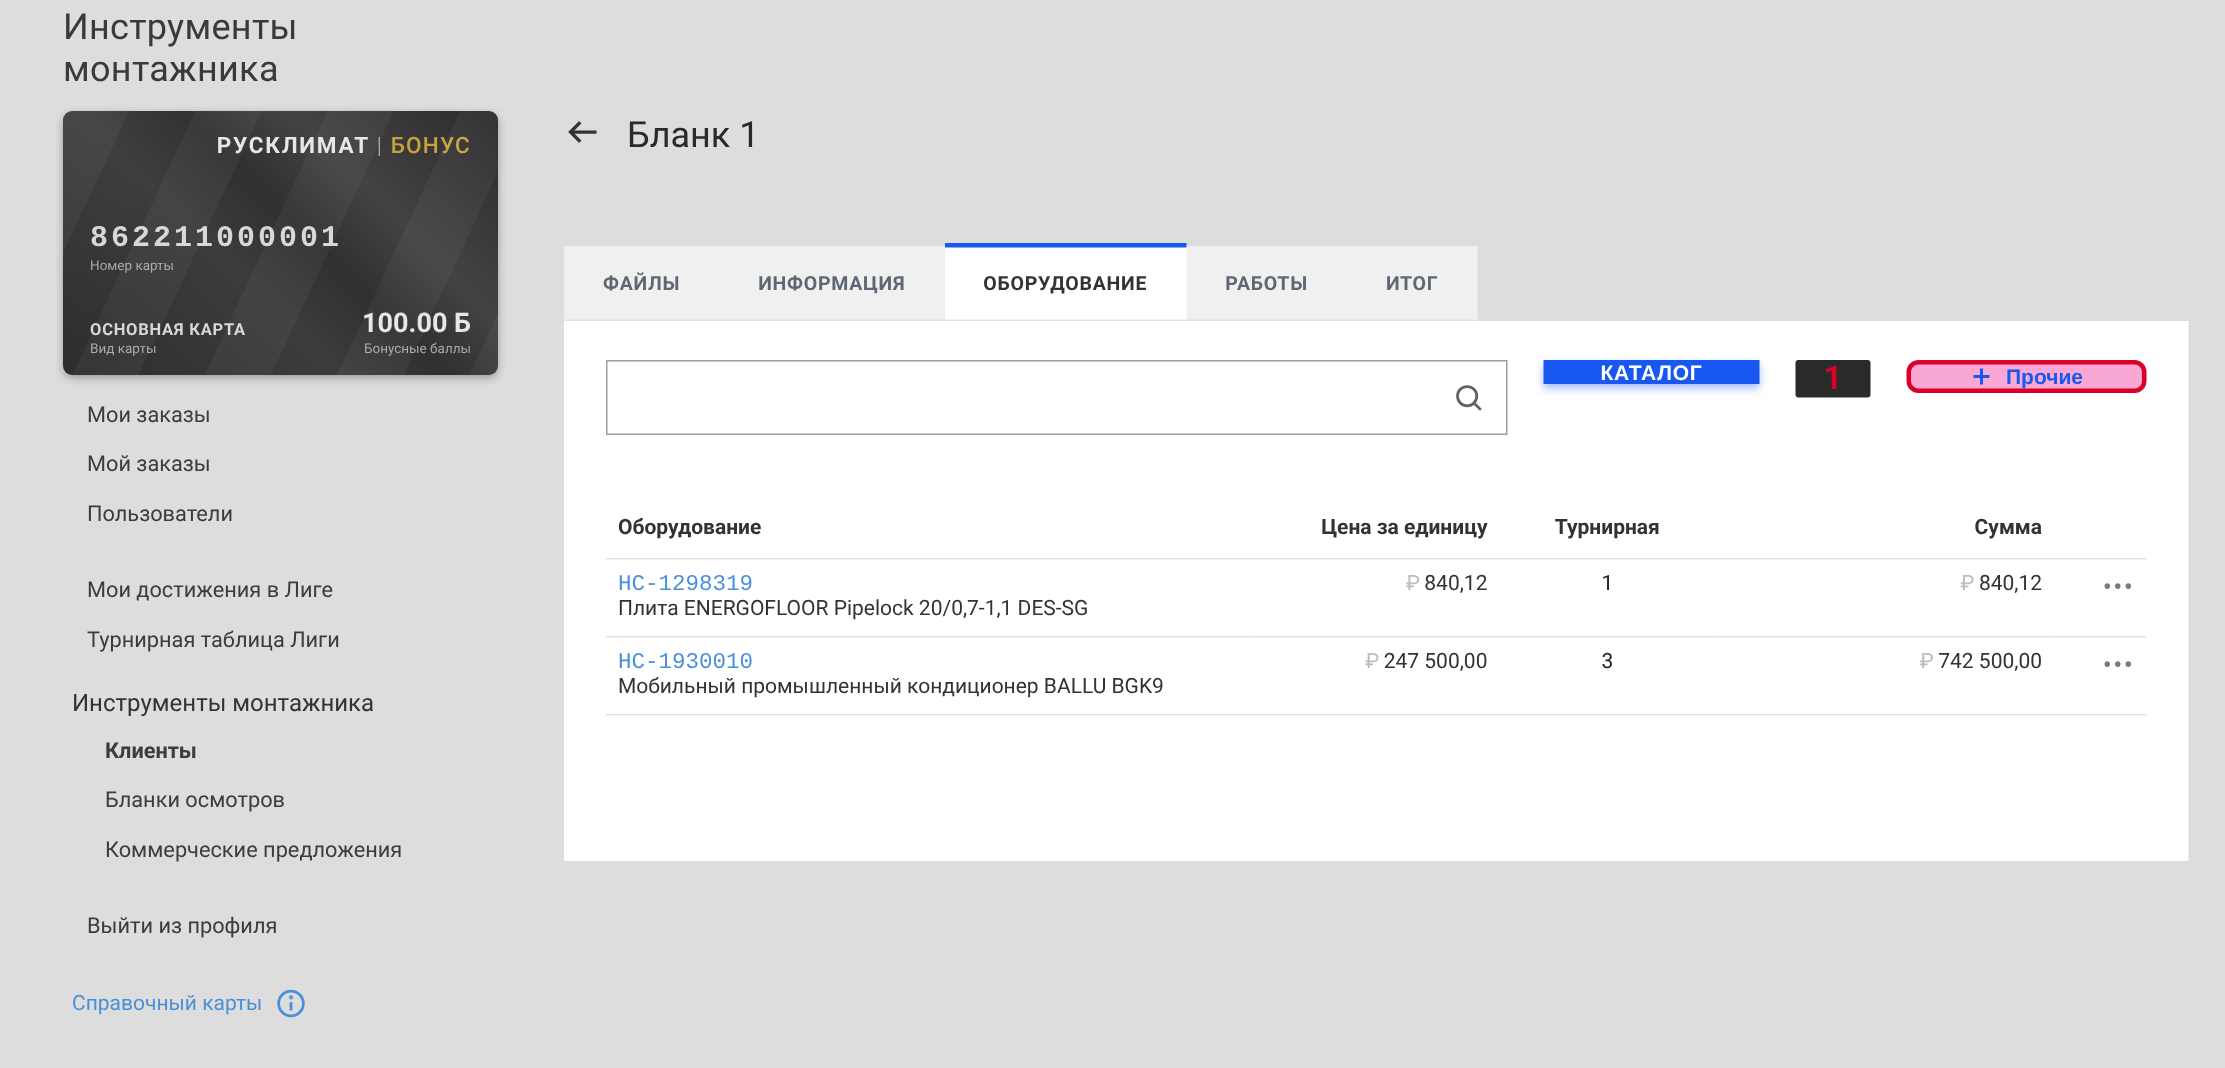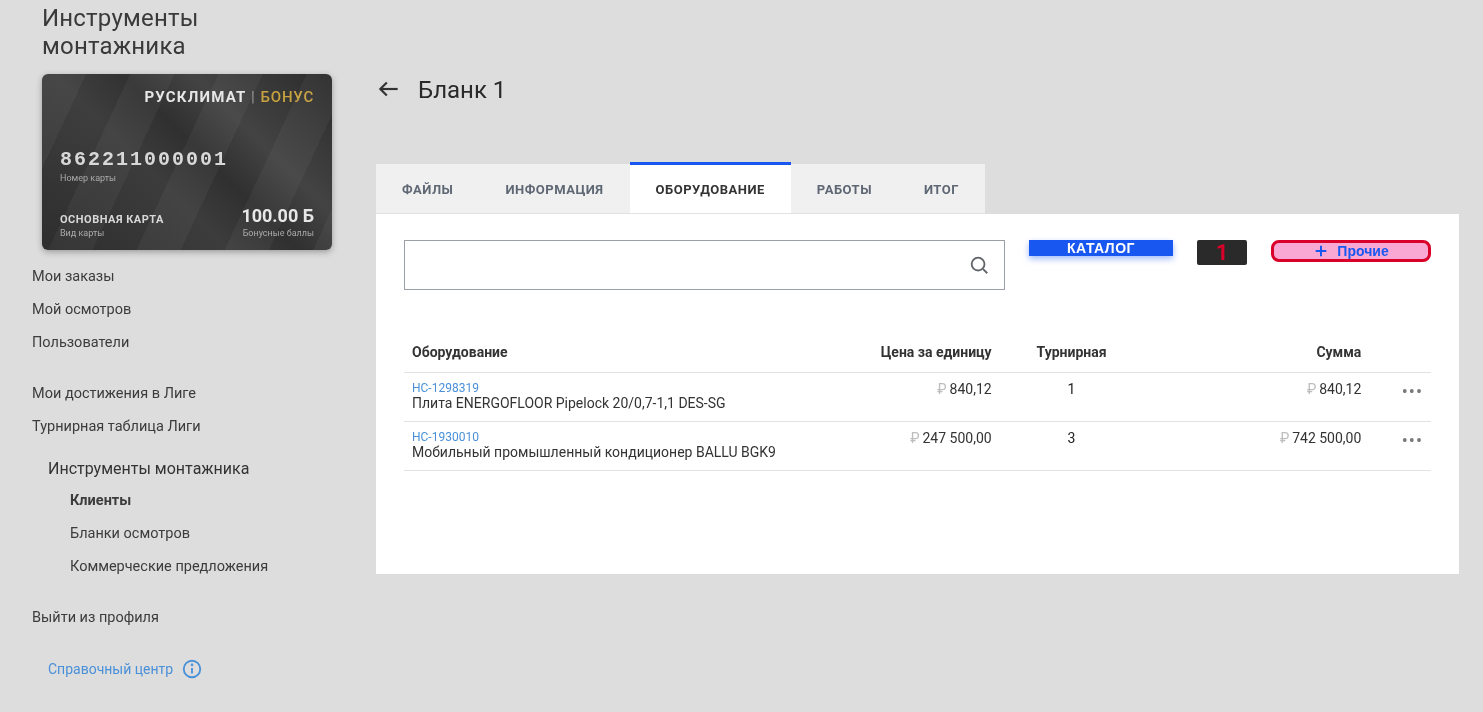--- a/index.html
+++ b/index.html
@@ -96,21 +96,21 @@
     justify-content: space-between;
     align-items: flex-end;
     margin-top: 22px;
   }
   .card .type  { font-size: 11px; color:#d7d7d7; letter-spacing:0.5px; font-weight:700;}
   .card .balance { font-size: 18px; font-weight:700; }
 
   
   .nav { list-style:none; margin:2px 0 0 0; padding:0; }
   .nav li {
-    padding: 8px 0 8px 32px;
+    padding: 8px 0 8px 58px;
     color: #3c3c3c;
     cursor:pointer;
     font-size: 14.5px;
   }
   .nav li.active { font-weight:700; }
   .nav li.spacer { height: 18px; padding:0; cursor:default; }
   .nav li.sub { padding-left: 70px; }
   .nav li.section-head {
     font-size: 16px;
     padding-left: 48px;
@@ -257,21 +257,21 @@
     border-bottom: 1px solid var(--border);
   }
   .table th.center, .table td.center { text-align:center; }
   .table th.right, .table td.right { text-align:right; }
   .table td {
     padding: 8px 8px 10px;
     border-bottom: 1px solid var(--border);
     vertical-align: top;
     font-size:14px;
   }
-  .sku { color: var(--link); font-size:12px; }
+  .sku { color: var(--link); font-size:15px;font-family:Liberation Mono, monospace; }
   .desc { color:#333; }
   .ruble { color:#bdbdbd; margin-right:3px; }
   .price { color:#333; }
   .kebab { color:#7a7a7a; cursor:pointer; font-size:18px; letter-spacing:1px; }
 
   .total-row td {
     background:#f5f5f5;
     border-bottom:0;
     font-weight:700;
     font-size:16px;
@@ -302,37 +302,37 @@
         </div>
         <div style="text-align:right">
           <div class="balance">100.00 Б</div>
           <div class="label-small">Бонусные баллы</div>
         </div>
       </div>
     </div>
 
     <ul class="nav">
       <li>Мои заказы</li>
-      <li>Мой осмотров</li>
+      <li>Мой заказы</li>
       <li>Пользователи</li>
       <li class="spacer"></li>
       <li>Мои достижения в Лиге</li>
       <li>Турнирная таблица Лиги</li>
 
       <li class="section-head">Инструменты монтажника</li>
       <li class="sub active">Клиенты</li>
       <li class="sub">Бланки осмотров</li>
       <li class="sub">Коммерческие предложения</li>
 
       <li class="spacer"></li>
       <li>Выйти из профиля</li>
     </ul>
 
     <div class="help-row">
-      <span>Справочный центр</span>
+      <span>Справочный карты</span>
       <svg viewBox="0 0 24 24" fill="none" stroke="currentColor" stroke-width="2">
         <circle cx="12" cy="12" r="9"></circle>
         <line x1="12" y1="11" x2="12" y2="17"></line>
         <circle cx="12" cy="7.5" r="0.5" fill="currentColor"></circle>
       </svg>
     </div>
   </aside>
 
   <main class="main">
 

